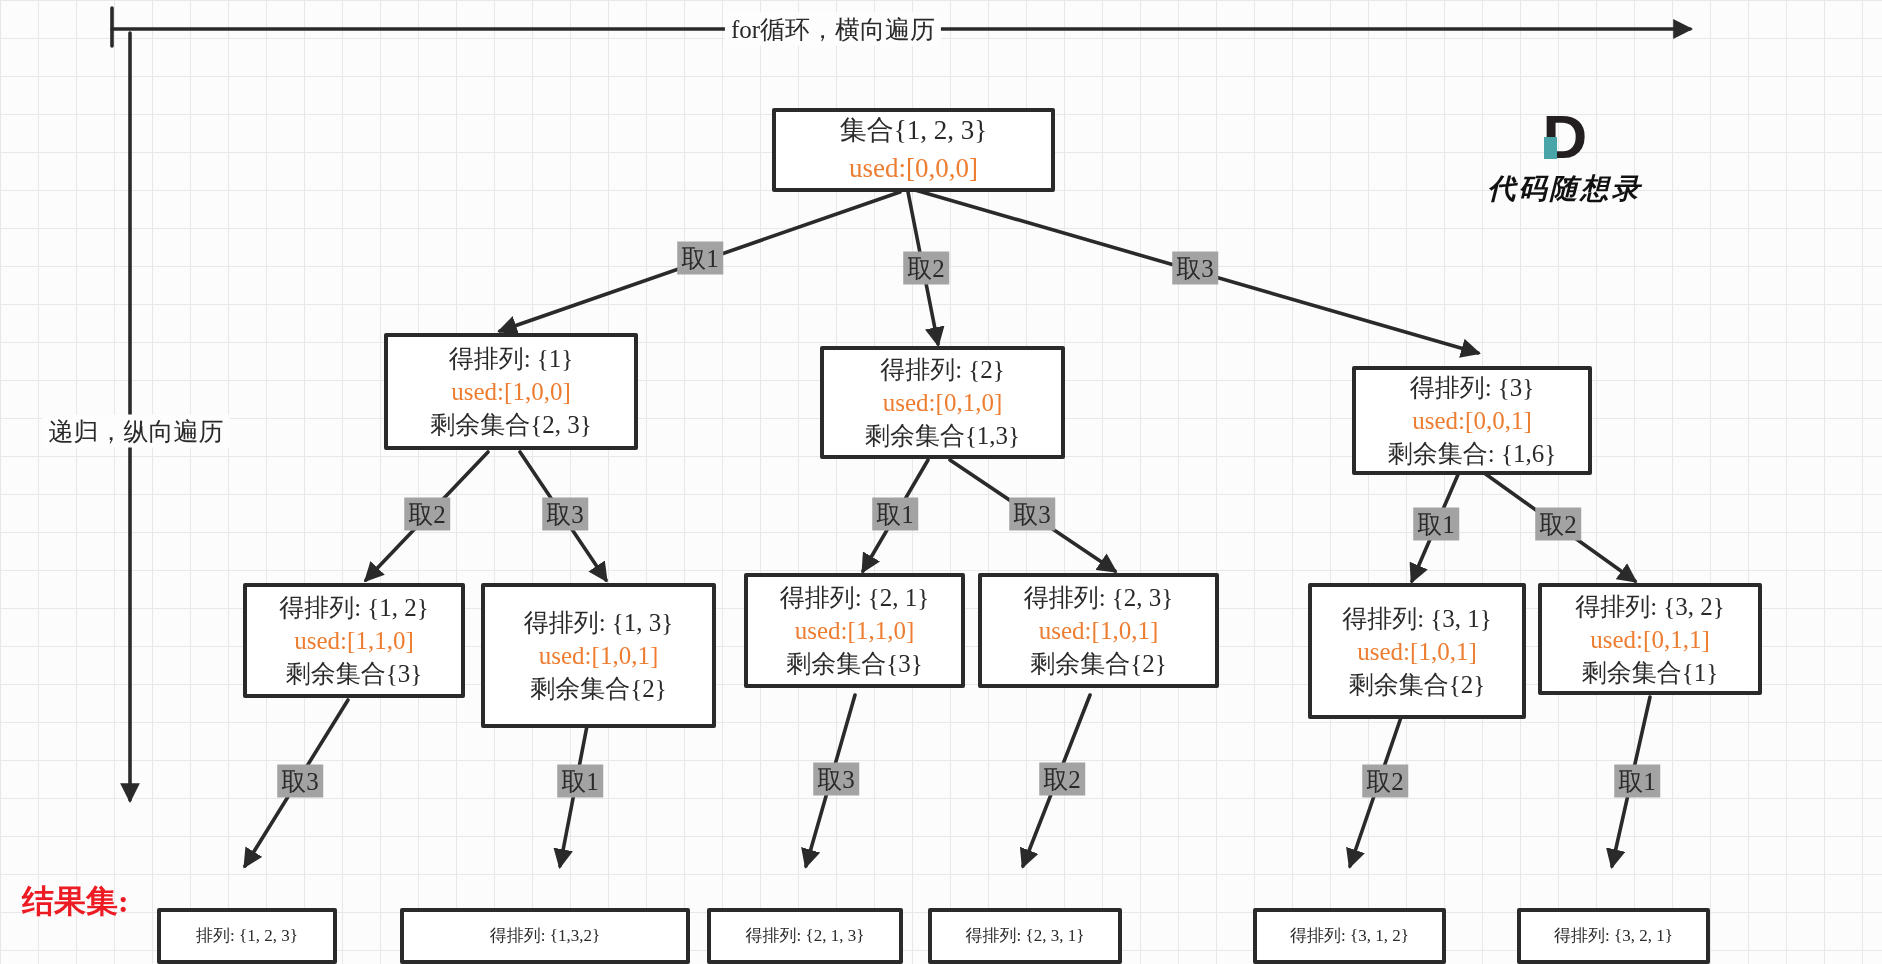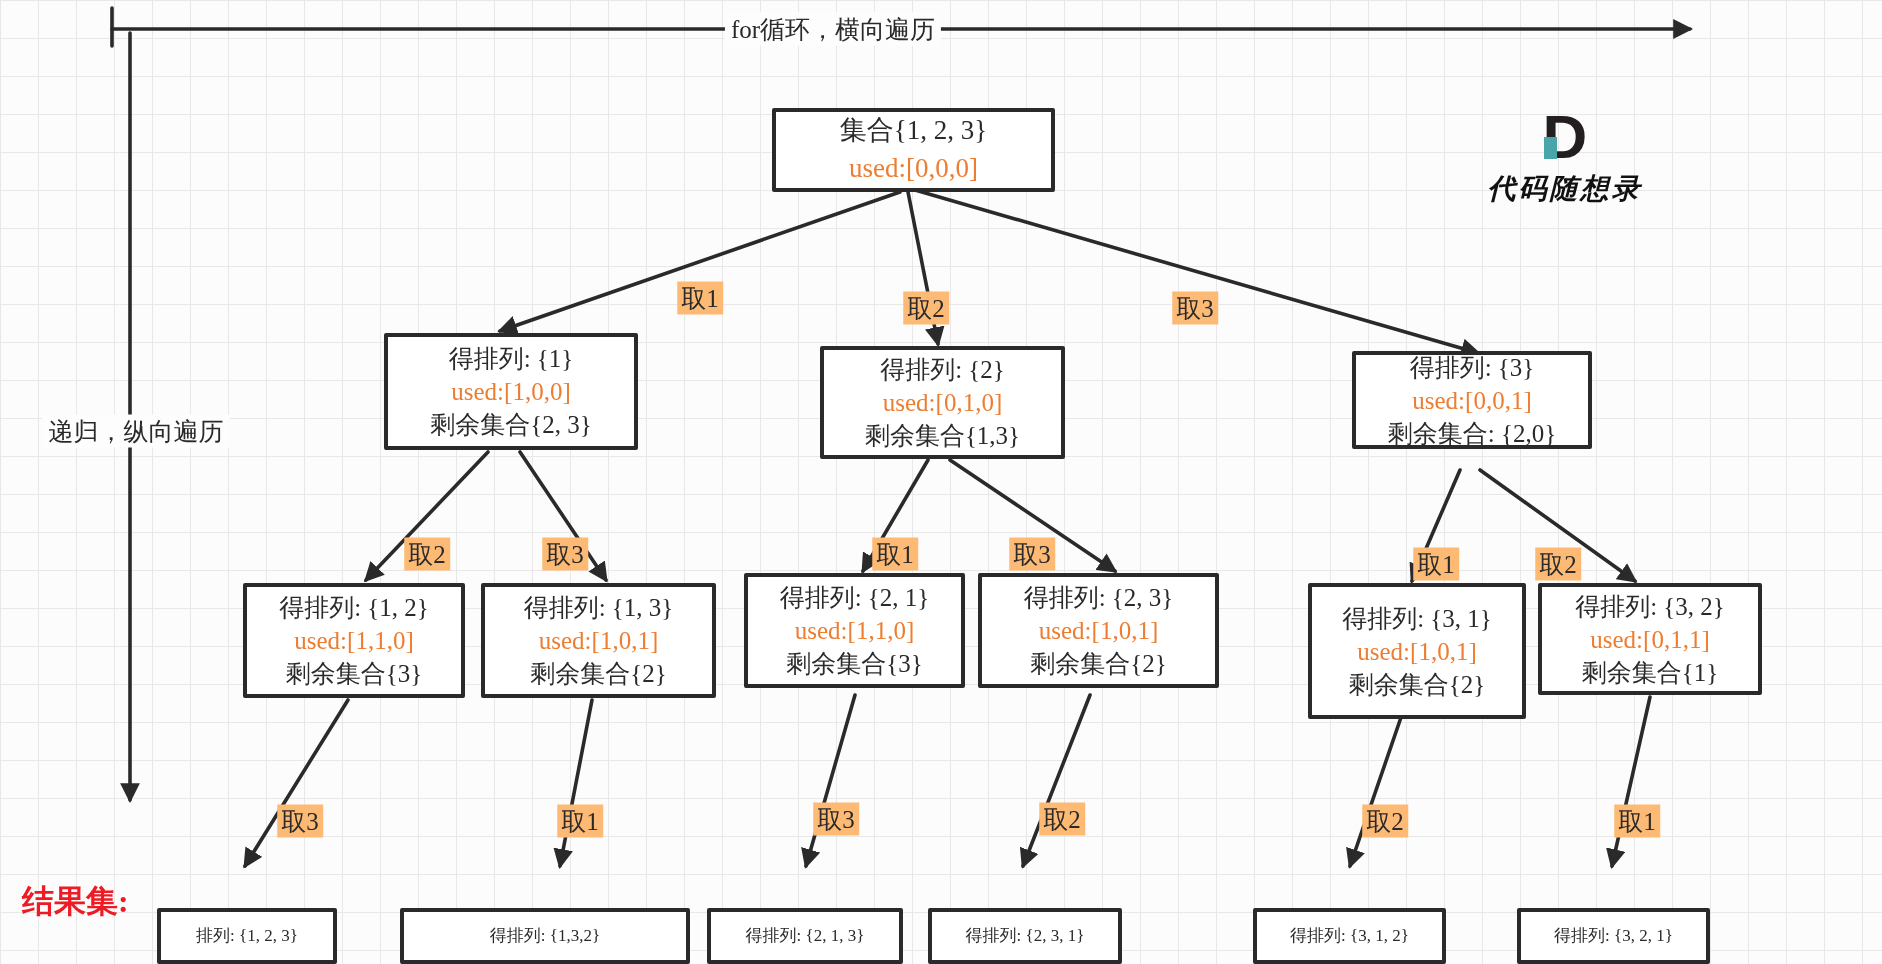--- a/index.html
+++ b/index.html
@@ -22,21 +22,21 @@
     display:flex;flex-direction:column;align-items:center;justify-content:center;
     text-align:center;font-size:25px;line-height:1.32;
     box-sizing:border-box;
   }
   .node .u{color:#ed7d31;font-family:"Liberation Serif","DejaVu Serif",serif;}
   .node.root{font-size:27px;line-height:1.4;}
   .node.result{font-size:17px;margin-top:40px;}
 
   .edge-label{
     position:absolute;z-index:3;transform:translate(-50%,-50%);
-    background:#fdba74;padding:0 4px;font-size:25px;white-space:nowrap;margin-top:40px;
+    background:#a3a3a3;padding:0 4px;font-size:25px;white-space:nowrap;
   }
   .axis-label{
     position:absolute;z-index:3;transform:translate(-50%,-50%);
     background:#fdfdfd;padding:0 6px;font-size:25px;white-space:nowrap;text-align:right;
   }
   .input-label{
     position:absolute;left:212px;top:112px;z-index:3;
     font-size:40px;font-weight:bold;letter-spacing:1px;
   }
   .resultset-label{
@@ -115,32 +115,32 @@
   <div class="node" style="left:384px;top:333px;width:254px;height:117px">
     <div>得排列: {1}</div>
     <div class="u">used:[1,0,0]</div>
     <div>剩余集合{2, 3}</div>
   </div>
   <div class="node" style="left:820px;top:346px;width:245px;height:113px">
     <div>得排列: {2}</div>
     <div class="u">used:[0,1,0]</div>
     <div>剩余集合{1,3}</div>
   </div>
-  <div class="node" style="left:1352px;top:351px;width:240px;height:98px">
+  <div class="node" style="left:1352px;top:366px;width:240px;height:109px">
     <div>得排列: {3}</div>
     <div class="u">used:[0,0,1]</div>
-    <div>剩余集合: {2,0}</div>
+    <div>剩余集合: {1,6}</div>
   </div>
 
   <div class="node" style="left:243px;top:583px;width:222px;height:115px">
     <div>得排列: {1, 2}</div>
     <div class="u">used:[1,1,0]</div>
     <div>剩余集合{3}</div>
   </div>
-  <div class="node" style="left:481px;top:583px;width:235px;height:115px">
+  <div class="node" style="left:481px;top:583px;width:235px;height:145px">
     <div>得排列: {1, 3}</div>
     <div class="u">used:[1,0,1]</div>
     <div>剩余集合{2}</div>
   </div>
   <div class="node" style="left:744px;top:573px;width:221px;height:115px">
     <div>得排列: {2, 1}</div>
     <div class="u">used:[1,1,0]</div>
     <div>剩余集合{3}</div>
   </div>
   <div class="node" style="left:978px;top:573px;width:241px;height:115px">

